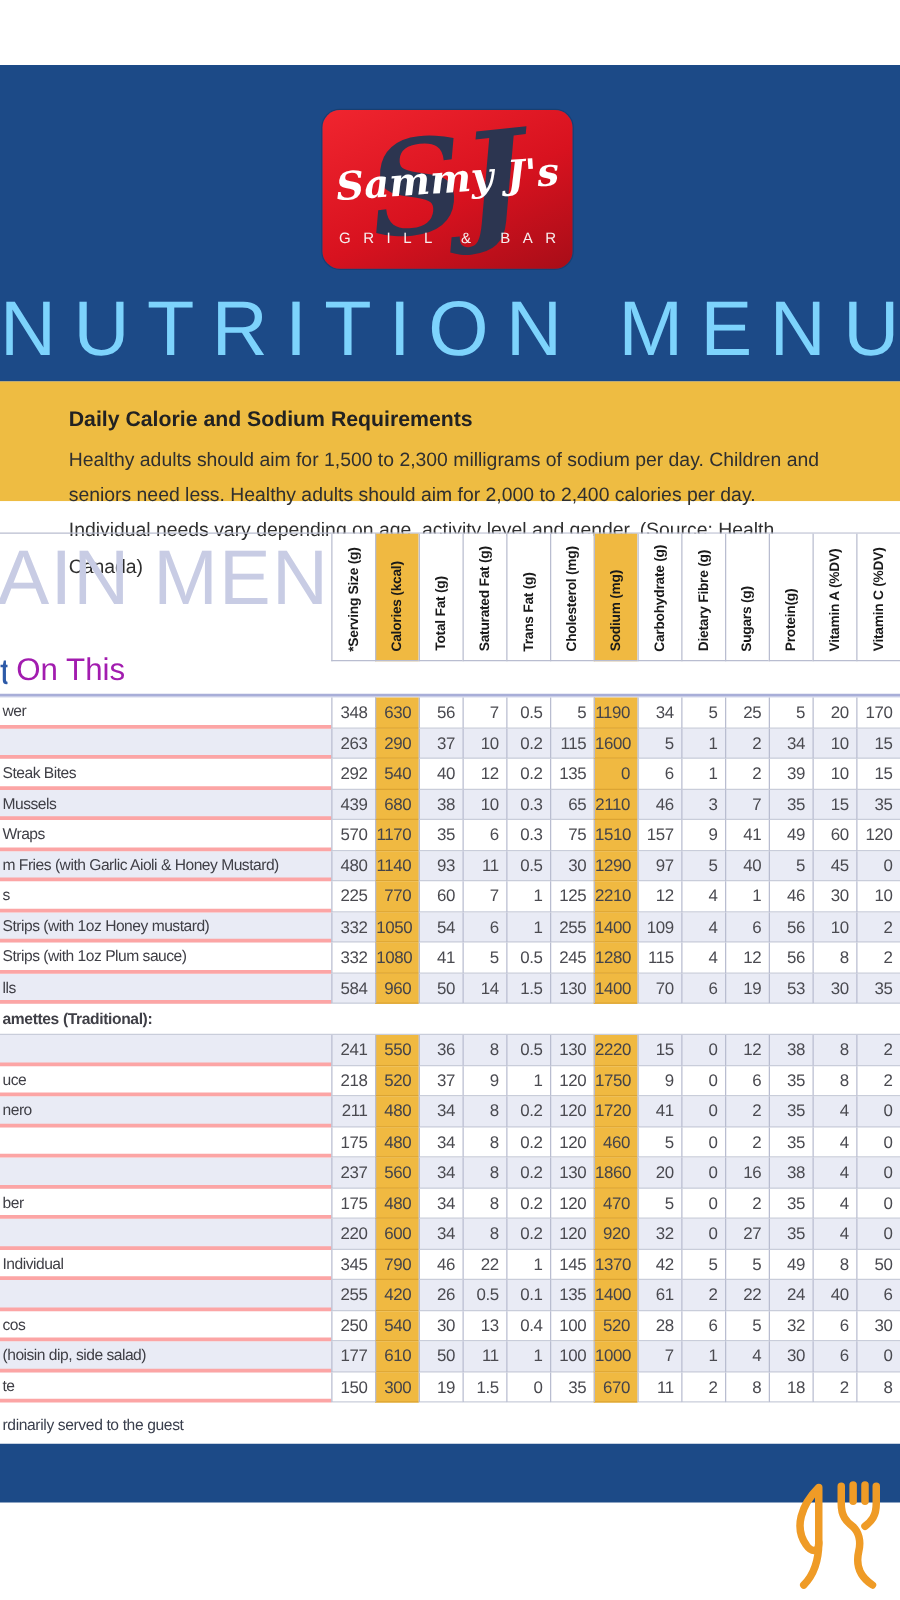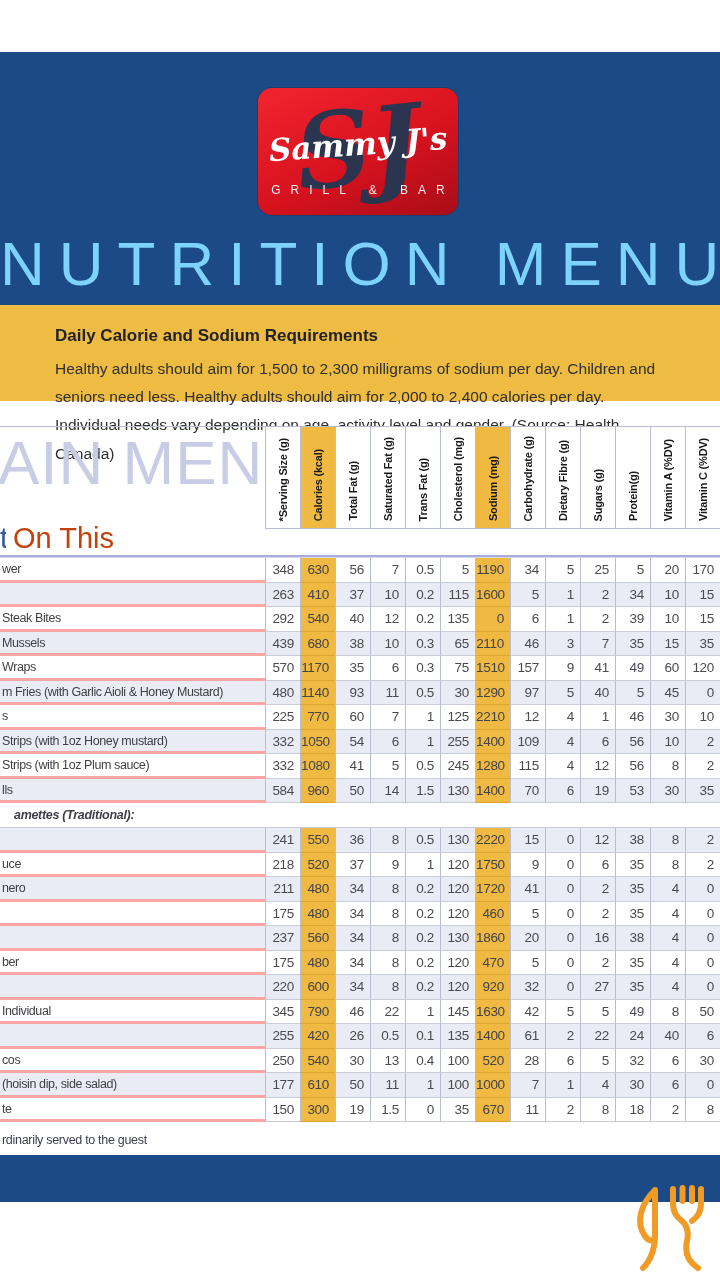--- a/index.html
+++ b/index.html
@@ -35,36 +35,36 @@
   .name-spacer { width:265px; position:relative; overflow:visible; }
   .watermark { position:absolute; left:-2px; top:0px; font-size:62px; font-weight:400;
     color:#c8cce4; letter-spacing:1px; white-space:nowrap; }
   .hcell { width:35px; position:relative; border-left:1px solid #b9bdd0; border-bottom:1px solid #b9bdd0; background:#ffffff; }
   .hcell.hl { background:#f0b941; }
   .hcell span { position:absolute; bottom:7px; left:50%; transform:translateX(-50%) rotate(180deg);
     writing-mode:vertical-rl; font-size:11px; font-weight:bold; color:#1a1a1a;
     letter-spacing:-0.2px; white-space:nowrap; }
 
   .heading { height:26px; position:relative; padding-left:0; }
-  .heading .txt { position:absolute; top:-7px; left:13px; font-size:29px; color:#c2410c; }
+  .heading .txt { position:absolute; top:-7px; left:13px; font-size:25px; color:#a21caf; }
   .heading .frag { position:absolute; top:-7px; left:0; width:6px; overflow:hidden; font-size:29px; color:#2d5aa8; }
   .divider { height:3px; background:#a8aed8; border-bottom:1px solid #d4d8ec; }
 
   .trow { display:flex; height:24.5px; background:#ffffff; }
   .trow.alt { background:#e9ebf5; }
   .ncell { width:265px; font-size:12.5px; letter-spacing:-0.4px; color:#3f3f46;
     line-height:23.5px; padding-left:2px; white-space:nowrap; overflow:hidden;
     border-bottom:3px solid #fca5a5; }
   .vcell { width:35px; font-size:13.5px; letter-spacing:-0.3px; color:#4a4a50;
     line-height:23.5px; text-align:right; padding-right:6px;
     border-left:1px solid #b9bdd0; border-bottom:1px solid #c9cdda; }
   .vcell.hl { background:#f0b941; border-bottom-color:#dba433; color:#43434a; }
   .srow { height:25px; background:#ffffff; border-bottom:1px solid #c9cdda; }
   .srow span { font-size:12.5px; font-weight:600; letter-spacing:-0.3px; color:#3f3f46;
-    line-height:24px; padding-left:14px; white-space:nowrap;font-style:italic; }
+    line-height:24px; padding-left:2px; white-space:nowrap; }
 
   .footnote { margin-top:11px; font-size:12.5px; letter-spacing:-0.3px; color:#3a3f4d; padding-left:2px; }
 
   
   .footer-band { margin-top:8px; height:47px; background:#1c4a87; }
   .utensils { position:absolute; right:4px; bottom:6px; }
 </style>
 </head>
 <body>
 
@@ -153,21 +153,21 @@
         <div class="vcell">34</div>
         <div class="vcell">5</div>
         <div class="vcell">25</div>
         <div class="vcell">5</div>
         <div class="vcell">20</div>
         <div class="vcell">170</div>
       </div>
       <div class="trow alt">
         <div class="ncell"></div>
         <div class="vcell">263</div>
-        <div class="vcell hl">410</div>
+        <div class="vcell hl">290</div>
         <div class="vcell">37</div>
         <div class="vcell">10</div>
         <div class="vcell">0.2</div>
         <div class="vcell">115</div>
         <div class="vcell hl">1600</div>
         <div class="vcell">5</div>
         <div class="vcell">1</div>
         <div class="vcell">2</div>
         <div class="vcell">34</div>
         <div class="vcell">10</div>
@@ -415,21 +415,21 @@
         <div class="vcell">0</div>
       </div>
       <div class="trow">
         <div class="ncell">Individual</div>
         <div class="vcell">345</div>
         <div class="vcell hl">790</div>
         <div class="vcell">46</div>
         <div class="vcell">22</div>
         <div class="vcell">1</div>
         <div class="vcell">145</div>
-        <div class="vcell hl">1630</div>
+        <div class="vcell hl">1370</div>
         <div class="vcell">42</div>
         <div class="vcell">5</div>
         <div class="vcell">5</div>
         <div class="vcell">49</div>
         <div class="vcell">8</div>
         <div class="vcell">50</div>
       </div>
       <div class="trow alt">
         <div class="ncell"></div>
         <div class="vcell">255</div>

